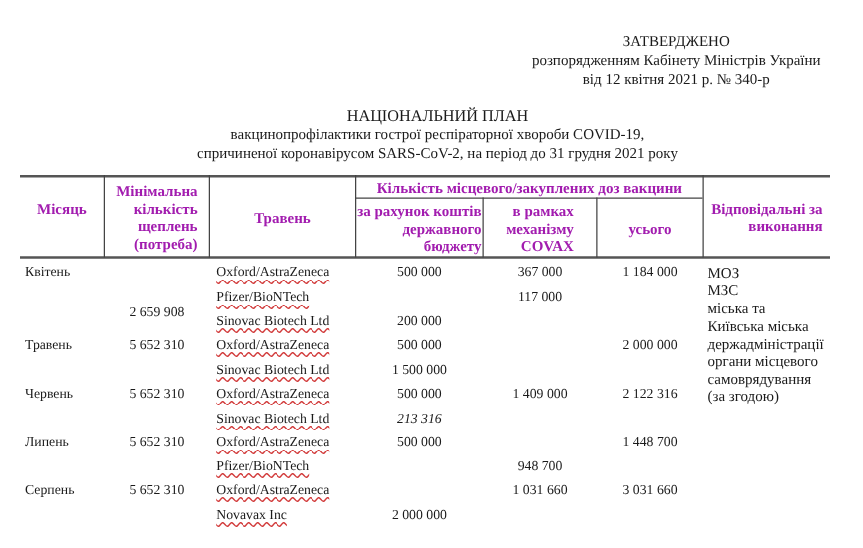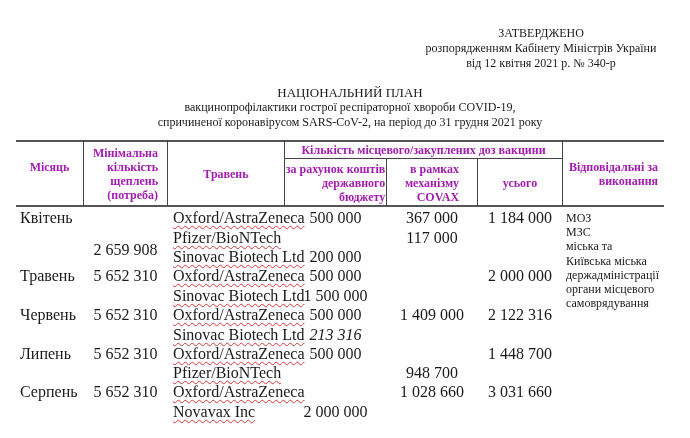--- a/index.html
+++ b/index.html
@@ -18,21 +18,21 @@
   }
   .plan-title .main { font-size: 13px; }
   .tbl { position: absolute; left: 0; top: 0; width: 690px; height: 438px; }
   .hline { position: absolute; height: 1px; background: #444; }
   .hline.thick { height: 2px; background: #555; }
   .vline { position: absolute; width: 1px; background: #444; }
   .hcell {
     position: absolute; display: flex; align-items: center; justify-content: center;
     text-align: right; font-size: 12px; line-height: 14px; color: #a21caf; font-weight: bold;
   }
-  .cell { position: absolute; font-size: 16px; line-height: 14px; white-space: nowrap; }
+  .cell { position: absolute; font-size: 11px; line-height: 14px; white-space: nowrap; }
   .cell.num { text-align: center; }
   .manu {
     text-decoration: underline wavy #d23b3b;
     text-decoration-thickness: 1px;
     text-underline-offset: 2px;
   }
   .resp { position: absolute; left: 566px; top: 211px; font-size: 12px; line-height: 14.2px; }
 </style>
 </head>
 <body>
@@ -139,28 +139,29 @@
   <div class="cell manu" style="left:173px; top:347px;">Oxford/AstraZeneca</div>
   <div class="cell num" style="left:285px; top:347px; width:101px;">500 000</div>
   <div class="cell num" style="left:478px; top:347px; width:84px;">1 448 700</div>
 
   <div class="cell manu" style="left:173px; top:366px;">Pfizer/BioNTech</div>
   <div class="cell num" style="left:387px; top:366px; width:90px;">948 700</div>
 
   <div class="cell" style="left:20px; top:385px;">Серпень</div>
   <div class="cell num" style="left:84px; top:385px; width:83px;">5 652 310</div>
   <div class="cell manu" style="left:173px; top:385px;">Oxford/AstraZeneca</div>
-  <div class="cell num" style="left:387px; top:385px; width:90px;">1 028 660</div>
+  <div class="cell num" style="left:387px; top:385px; width:90px;">1 031 660</div>
   <div class="cell num" style="left:478px; top:385px; width:84px;">3 031 660</div>
 
   <div class="cell manu" style="left:173px; top:405px;">Novavax Inc</div>
   <div class="cell num" style="left:285px; top:405px; width:101px;">2 000 000</div>
 
   <div class="resp">
     <div>МОЗ</div>
     <div>МЗС</div>
     <div>міська та</div>
     <div>Київська міська</div>
     <div>держадміністрації</div>
     <div>органи місцевого</div>
     <div>самоврядування</div>
+    <div>(за згодою)</div>
   </div>
 </div>
 
 </body></html>

